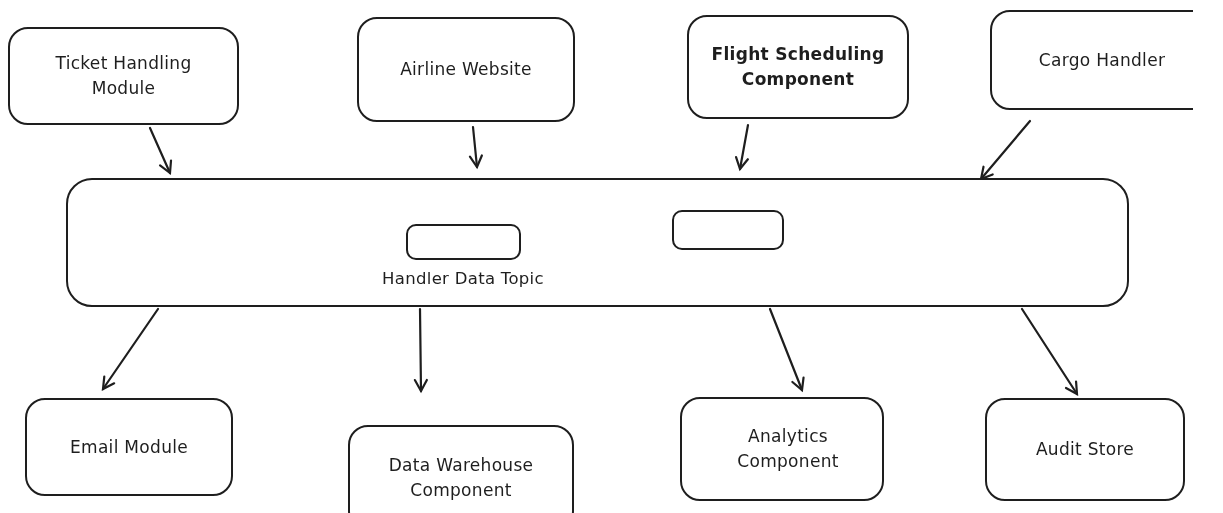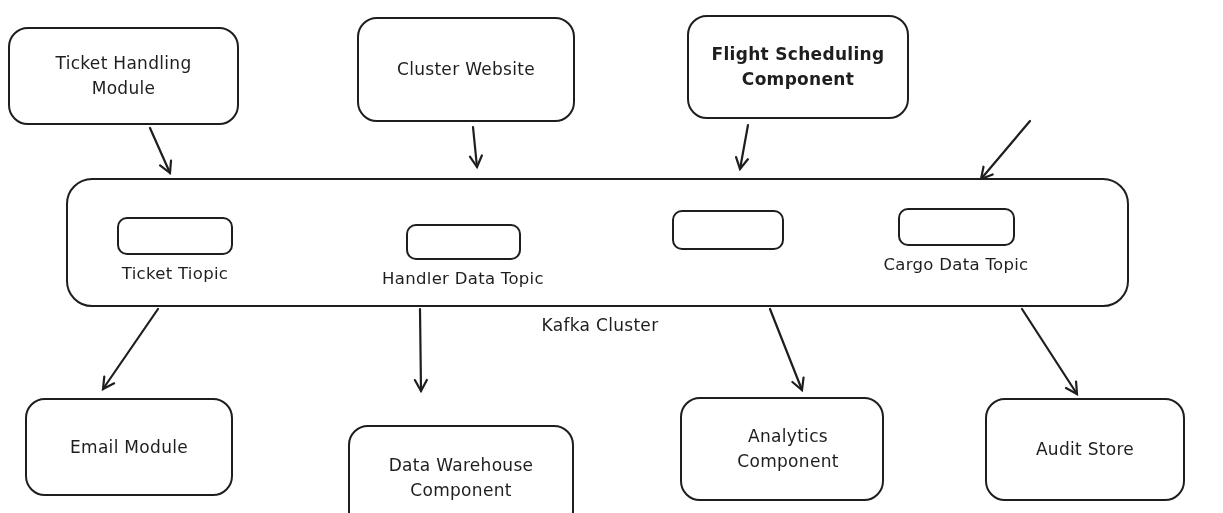--- a/index.html
+++ b/index.html
@@ -103,50 +103,44 @@
     <line x1="770" y1="309" x2="802" y2="390" marker-end="url(#arrowhead)"></line>
     <line x1="1022" y1="309" x2="1077" y2="394" marker-end="url(#arrowhead)"></line>
   </svg>
 
   <div class="node" style="left:8px; top:27px; width:231px; height:98px;">
     <div class="node-label">Ticket Handling
 Module</div>
   </div>
 
   <div class="node" style="left:357px; top:17px; width:218px; height:105px;">
-    <div class="node-label">Cluster Website</div>
+    <div class="node-label">Airline Website</div>
   </div>
 
   <div class="node" style="left:687px; top:15px; width:222px; height:104px;font-weight:bold;">
     <div class="node-label">Flight Scheduling
 Component</div>
   </div>
 
+  <div class="node" style="left:990px; top:10px; width:224px; height:100px;">
+    <div class="node-label">Cargo Handler</div>
+  </div>
 
   <div class="cluster"></div>
-  <div class="cluster-caption">Kafka Cluster</div>
 
-  <div class="topic" style="left:85px; top:217px; width:180px;">
-    <div class="topic-box" style="width:116px; height:38px;"></div>
-    <div class="topic-label">Ticket Tiopic</div>
-  </div>
 
   <div class="topic" style="left:370px; top:224px; width:186px;">
     <div class="topic-box" style="width:115px; height:36px;"></div>
     <div class="topic-label">Handler Data Topic</div>
   </div>
 
   <div class="topic" style="left:628px; top:210px; width:200px;">
     <div class="topic-box" style="width:112px; height:40px;"></div>
   </div>
 
-  <div class="topic" style="left:862px; top:208px; width:188px;">
-    <div class="topic-box" style="width:117px; height:38px;"></div>
-    <div class="topic-label">Cargo Data Topic</div>
-  </div>
 
   <div class="node" style="left:25px; top:398px; width:208px; height:98px;text-align:center;">
     <div class="node-label">Email Module</div>
   </div>
 
   <div class="node" style="left:348px; top:396px; width:226px; height:106px;margin-top:29px;">
     <div class="node-label">Data Warehouse
 Component</div>
   </div>
 

